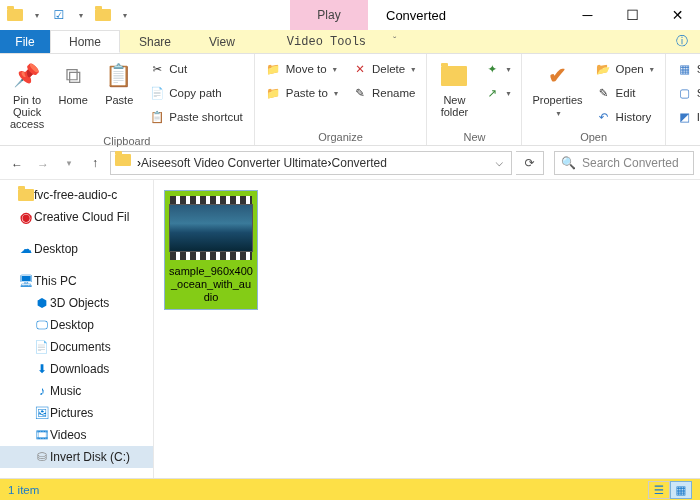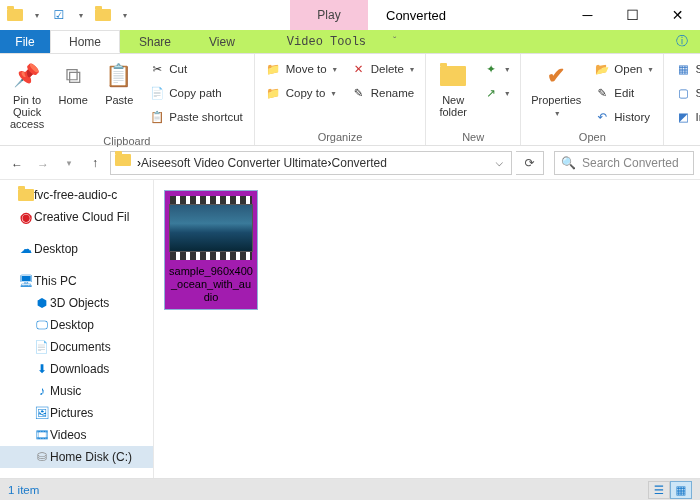--- a/index.html
+++ b/index.html
@@ -8,21 +8,21 @@
 
 .titlebar { height: 30px; display: flex; align-items: stretch; background: #fff; }
 .titlebar .qat { display: flex; align-items: center; padding: 0 4px; background: #fff; }
 .titlebar .qat-icon { width: 18px; height: 18px; display: flex; align-items: center; justify-content: center; margin: 0 2px; }
 .titlebar .contextual { display: flex; align-items: center; justify-content: center; width: 78px; background: #f8c7db; color: #444; font-size: 12px; margin-left: 150px; }
 .titlebar .title { flex: 1; display: flex; align-items: center; padding-left: 18px; color: #000; font-size: 13px; }
 .titlebar .controls { display: flex; }
 .titlebar .controls div { width: 45px; display: flex; align-items: center; justify-content: center; font-size: 14px; }
 
 
-.tabs { height: 24px; display: flex; align-items: stretch; background: #bef264; border-bottom: 1px solid #e1e1e1; }
+.tabs { height: 24px; display: flex; align-items: stretch; background: #fef9c3; border-bottom: 1px solid #e1e1e1; }
 .tab-file { background: #1979ca; color: #fff; width: 50px; display: flex; align-items: center; justify-content: center; font-size: 12px; }
 .tab { padding: 0 18px; display: flex; align-items: center; color: #444; font-size: 12px; border: 1px solid transparent; }
 .tab.active { border: 1px solid #e1e1e1; border-bottom: 1px solid #fff; background: #fff; }
 .tab.context { margin-left: 14px; font-family: Liberation Mono, monospace; }
 .tabs .help { margin-left: auto; padding: 0 12px; display: flex; align-items: center; color: #1979ca; }
 .tabs .chevup { padding: 0 8px; display: flex; align-items: center; color: #666; font-size: 10px; }
 
 
 .ribbon { height: 92px; background: #fff; border-bottom: 1px solid #e1e1e1; display: flex; }
 .group { border-right: 1px solid #e6e6e6; display: flex; flex-direction: column; padding: 2px 4px 0 4px; }
@@ -49,30 +49,30 @@
 
 
 .bodywrap { display: flex; height: 300px; }
 .nav { width: 154px; border-right: 1px solid #e8e8e8; padding: 4px 0; overflow: hidden; position: relative; }
 .nav-item { display: flex; align-items: center; height: 22px; padding-left: 18px; font-size: 12px; color: #222; gap: 0; white-space: nowrap; }
 .nav-item.sub { padding-left: 34px; }
 .nav-item.selected { background: #d8e6f2; }
 .nav-item .ni { width: 16px; height: 16px; display: flex; align-items: center; justify-content: center; }
 
 .content { flex: 1; padding: 10px; position: relative; }
-.file-tile { width: 94px; border: 1px solid #8db4d8; background: #a21caf; padding: 4px; display: flex; flex-direction: column; align-items: center; }
+.file-tile { width: 94px; border: 1px solid #8db4d8; background: #84cc16; padding: 4px; display: flex; flex-direction: column; align-items: center; }
 .thumb { width: 84px; height: 48px; background: linear-gradient(#2a5a7a 0%, #3a7a9a 40%, #1a4a6a 60%, #082838 100%); position: relative; border: 1px solid #555; }
 .thumb::before, .thumb::after { content: ""; position: absolute; left: 0; right: 0; height: 8px; background: repeating-linear-gradient(90deg, #333 0 6px, #fff 6px 10px); }
 .thumb::before { top: -9px; }
 .thumb::after { bottom: -9px; }
 .thumb-wrap { padding: 9px 0; }
 .fname { font-size: 11px; text-align: center; line-height: 1.2; margin-top: 4px; word-break: break-all; }
 
 
-.status { position: absolute; left: 0; right: 0; bottom: 0; height: 22px; border-top: 1px solid #e1e1e1; display: flex; align-items: center; padding: 0 8px; font-size: 11.5px; color: #1979ca; background: #e5e5e5; }
+.status { position: absolute; left: 0; right: 0; bottom: 0; height: 22px; border-top: 1px solid #e1e1e1; display: flex; align-items: center; padding: 0 8px; font-size: 11.5px; color: #1979ca; background: #fde047; }
 .status .viewbtns { margin-left: auto; display: flex; gap: 0; }
 .status .vb { width: 22px; height: 18px; border: 1px solid #ccc; display: flex; align-items: center; justify-content: center; }
 .status .vb.active { background: #cde6f7; border-color: #7ab0d8; }
 
 
 .ico-folder { width: 16px; height: 12px; background: #f8cf5a; border-radius: 1px; position: relative; }
 .ico-folder::before { content: ""; position: absolute; top: -3px; left: 0; width: 7px; height: 3px; background: #f8cf5a; border-radius: 1px 1px 0 0; }
 .ico-pin { font-size: 22px; color: #6a6a6a; }
 .ico-clip { font-size: 22px; color: #888; }
 .ico-check { font-size: 22px; color: #e08030; font-weight: bold; }
@@ -149,21 +149,21 @@
   <div class="group">
     <div class="group-body">
       <div class="small-col">
         <div class="small-btn">
             <span class="si">📁</span>
             <span>Move to</span>
             <span class="dd">▾</span>
           </div>
         <div class="small-btn">
             <span class="si">📁</span>
-            <span>Copy to</span>
+            <span>Paste to</span>
             <span class="dd">▾</span>
           </div>
       </div>
       <div class="small-col">
         <div class="small-btn">
             <span class="si" style="color:#c33">✕</span>
             <span>Delete</span>
             <span class="dd">▾</span>
           </div>
         <div class="small-btn">
@@ -332,21 +332,21 @@
       <div class="nav-item sub">
         <span class="ni">
           <span style="color:#0078d4">🎞</span>
         </span>
         <span>Videos</span>
       </div>
       <div class="nav-item sub selected">
         <span class="ni">
           <span style="color:#888">⛁</span>
         </span>
-        <span>Home Disk (C:)</span>
+        <span>Invert Disk (C:)</span>
       </div>
       <div style="height: 6px;"></div>
       <div class="nav-item">
         <span class="ni">
           <span style="color:#0078d4">⧉</span>
         </span>
         <span>Network</span>
       </div>
     </div>
   <div class="content">

